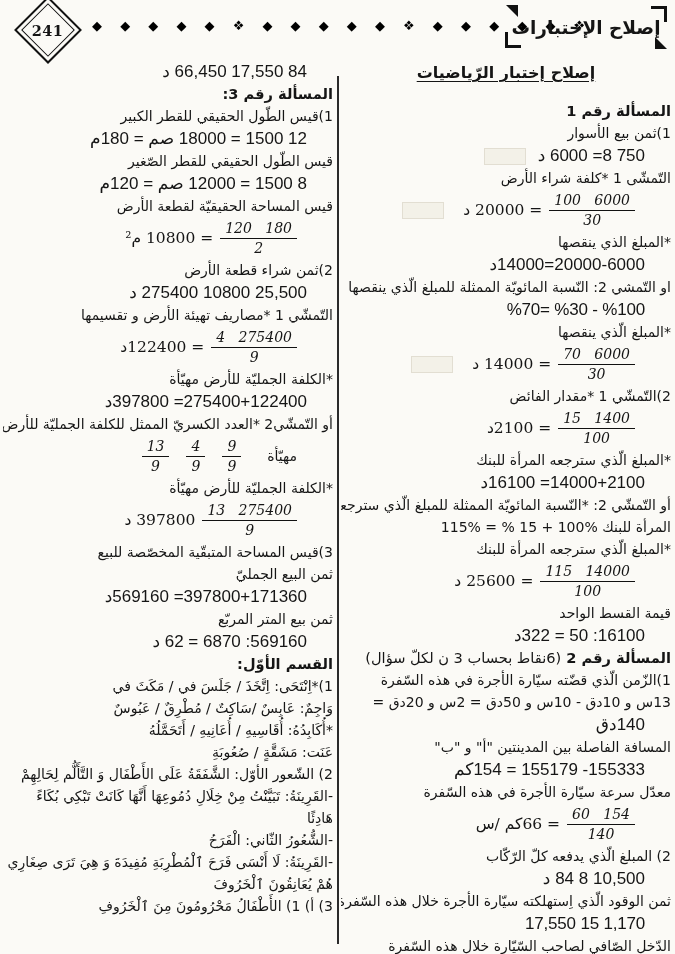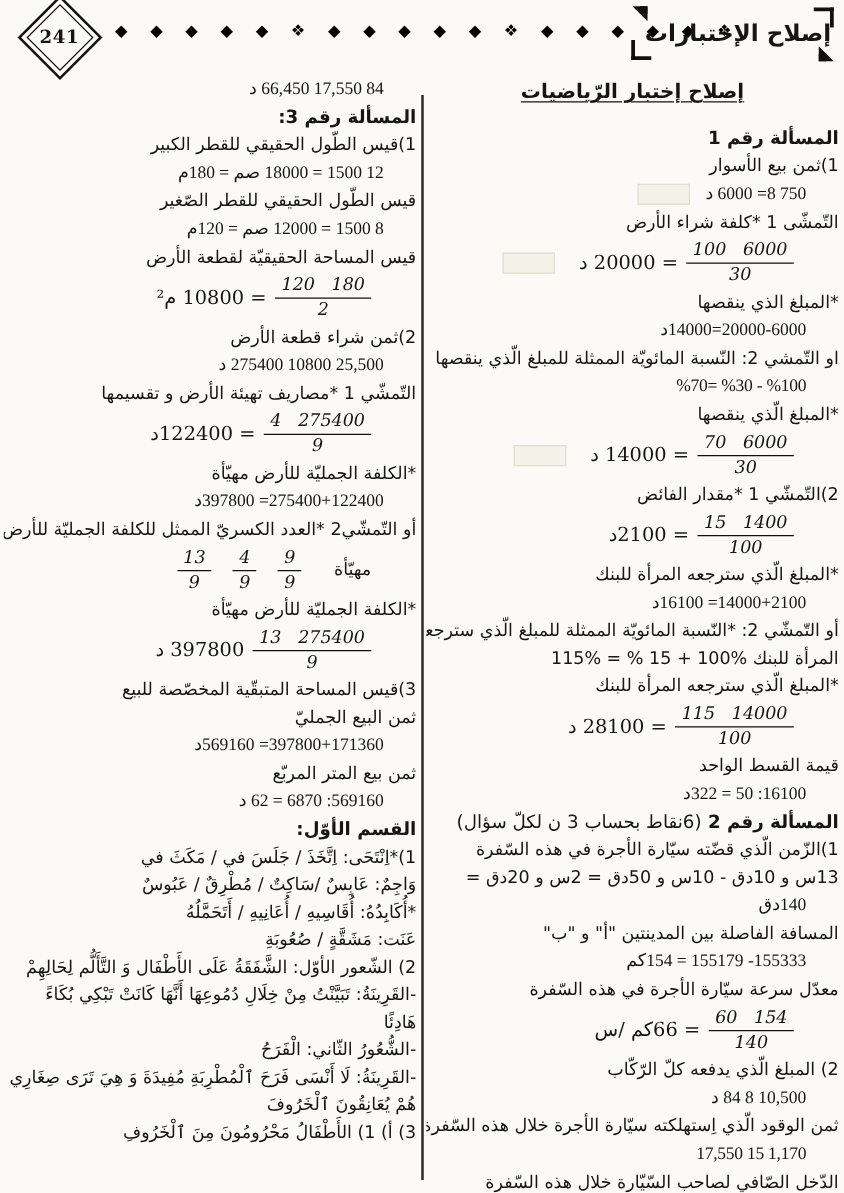--- a/index.html
+++ b/index.html
@@ -23,21 +23,21 @@
     transform:rotate(-45deg);font-size:14.5px;font-weight:bold;
     font-family:"DejaVu Serif",serif;letter-spacing:.5px;
   }
   .diam-row{
     position:absolute;top:18px;left:92px;width:400px;
     font-size:13px;letter-spacing:7px;white-space:nowrap;color:#000;
     text-align:center;
   }
   .title-frame{
     position:absolute;top:6px;right:10px;width:158px;height:42px;
-    display:flex;align-items:center;direction:rtl;
+    display:flex;align-items:center;justify-content:center;direction:rtl;
   }
   .title-frame .t{font-weight:bold;font-size:18.5px;letter-spacing:0;}
   .cm{position:absolute;width:13px;height:13px;}
   .cm-tr{top:0;right:-2px;border-top:3.5px solid #111;border-right:3.5px solid #111;}
   .cm-bl{bottom:0;left:-2px;border-bottom:3.5px solid #111;border-left:3.5px solid #111;}
   .tri{position:absolute;width:0;height:0;border:6px solid transparent;}
   .tri-tl{top:-1px;left:-1px;border-top-color:#111;border-right-color:#111;}
   .tri-br{bottom:-1px;right:-2px;border-bottom-color:#111;border-left-color:#111;}
   
   .divider{position:absolute;top:76px;bottom:10px;left:337px;width:1.5px;background:#2a2a2a;}
@@ -48,22 +48,22 @@
     direction:rtl;text-align:center;font-weight:bold;font-size:16px;line-height:26px;
     text-decoration:underline;text-underline-offset:3px;margin-bottom:14px;
   }
   .line{
     direction:rtl;text-align:right;white-space:nowrap;
     font-size:14px;line-height:22px;letter-spacing:-0.2px;
   }
   .line.h{font-weight:bold;font-size:14.6px;}
   .line.h .rest{font-weight:normal;}
   .line.math{
-    font-family:Liberation Serif, serif;
-    font-size:14px;padding-left:0;padding-right:26px;line-height:23px;
+    font-family:Liberation Sans, sans-serif;
+    font-size:17px;padding-left:0;padding-right:26px;line-height:23px;
   }
   .frac-line{
     display:flex;direction:rtl;align-items:center;gap:7px;
     padding-right:36px;height:42px;
   }
   .fr{display:inline-flex;flex-direction:column;align-items:center;
       font-family:"DejaVu Serif","DejaVu Sans",serif;font-size:14px;line-height:1.15;font-style:italic;}
   .fr .num{padding:0 5px 1px 5px;border-bottom:1.3px solid #111;direction:ltr;white-space:pre;}
   .fr .den{padding-top:1px;}
   .eq{font-family:"DejaVu Serif","DejaVu Sans",serif;font-size:15.5px;direction:rtl;white-space:pre;}
@@ -135,21 +135,21 @@
       <div class="line txt">*المبلغ الّذي سترجعه المرأة للبنك</div>
       <div class="line math">14000+2100= 16100د</div>
       <div class="line txt">أو التّمشّي 2: *النّسبة المائويّة الممثلة للمبلغ الّذي سترجعه</div>
       <div class="line txt">المرأة للبنك %100 + 15 % = %115</div>
       <div class="line txt">*المبلغ الّذي سترجعه المرأة للبنك</div>
       <div class="frac-line">
         <span class="fr">
           <span class="num">115   14000</span>
           <span class="den">100</span>
         </span>
-        <span class="eq">= 28100 د</span>
+        <span class="eq">= 25600 د</span>
       </div>
       <div class="line txt">قيمة القسط الواحد</div>
       <div class="line math">16100: 50 = 322د</div>
       <div class="line h"><span>المسألة رقم 2 </span><span class="rest">(6نقاط بحساب 3 ن لكلّ سؤال)</span></div>
       <div class="line txt">1)الزّمن الّذي قضّته سيّارة الأجرة في هذه السّفرة</div>
       <div class="line txt">13س و 10دق - 10س و 50دق = 2س و 20دق =</div>
       <div class="line math">140دق</div>
       <div class="line txt">المسافة الفاصلة بين المدينتين "أ" و "ب"</div>
       <div class="line math">155333- 155179 = 154كم</div>
       <div class="line txt">معدّل سرعة سيّارة الأجرة في هذه السّفرة</div>

